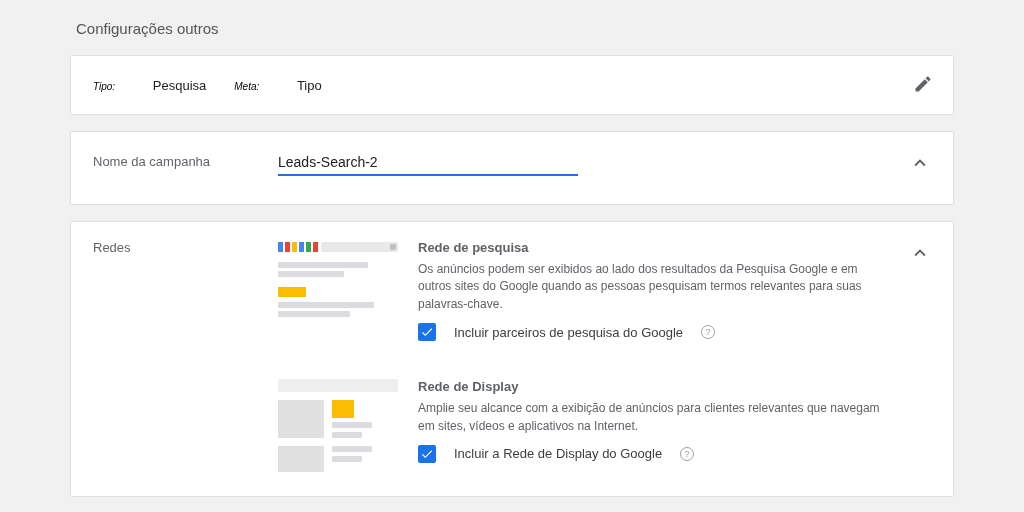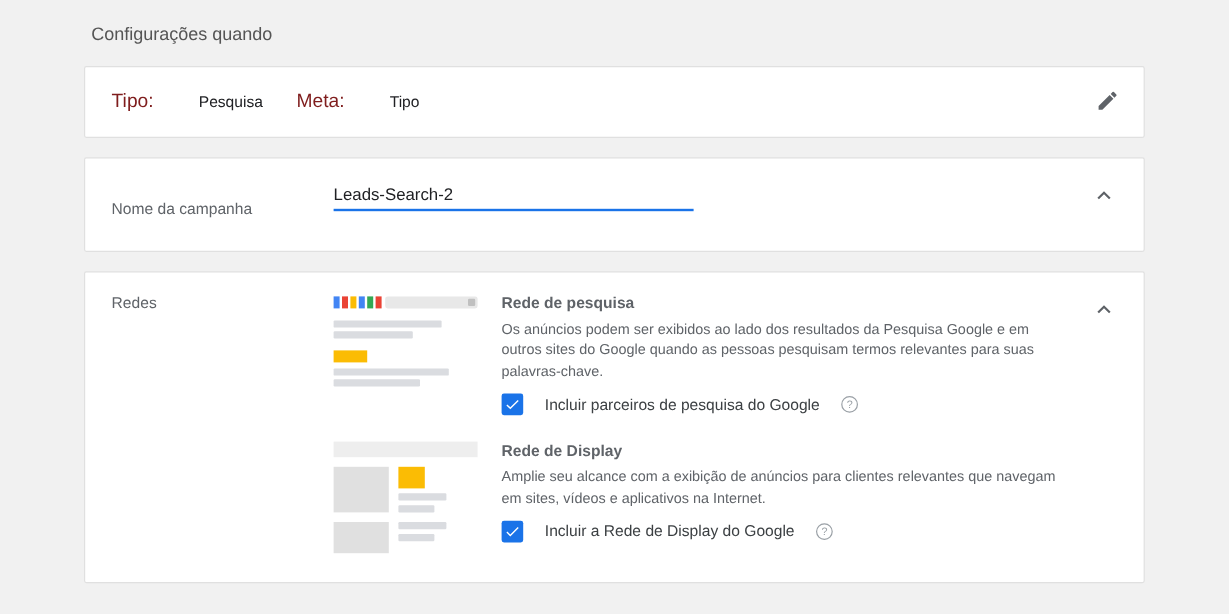--- a/index.html
+++ b/index.html
@@ -24,41 +24,40 @@
     margin-bottom: 16px;
     padding: 18px 22px;
     position: relative;
   }
   .summary-row {
     display: flex;
     align-items: center;
     gap: 28px;
     height: 22px;
   }
-  .label { color: #7f1d1d; font-size: 16px; }
+  .label { color: #000000; font-size: 10px; font-style: italic; }
   .value { color: #202124; font-size: 13px; margin-left: 34px; }
   .edit-icon {
     position: absolute;
     right: 20px;
     top: 18px;
     width: 20px;
     height: 20px;
     cursor: pointer;
     fill: #5f6368;
   }
   .row-2 {
     display: flex;
     align-items: flex-start;
   }
   .section-label {
     width: 185px;
     color: #5f6368;
     font-size: 13px;
     padding-top: 4px;
-    margin-top: 12px;
   }
   .input-area { flex: 1; }
   .text-input {
     border: none;
     border-bottom: 2px solid #1a73e8;
     font-size: 14px;
     color: #202124;
     padding: 4px 0;
     width: 300px;
     outline: none;
@@ -72,21 +71,21 @@
     height: 22px;
     fill: #5f6368;
     cursor: pointer;
   }
   .card-networks {
     padding: 18px 22px 24px 22px;
   }
   .net-row {
     display: flex;
     gap: 20px;
-    margin-bottom: 22px;
+    margin-bottom: 38px;
   }
   .net-row:last-child { margin-bottom: 0; }
   .placeholder-block {
     width: 120px;
   }
   .ph-search-top {
     height: 14px;
     display: flex;
     align-items: center;
     gap: 3px;
@@ -170,21 +169,21 @@
     color: #9aa0a6;
     cursor: pointer;
   }
   .left-col-net { width: 185px; color: #5f6368; font-size: 13px; }
   .networks-body { display: flex; }
   .networks-main { flex: 1; }
 </style>
 </head>
 <body>
 
-<div class="page-title">Configurações quando</div>
+<div class="page-title">Configurações outros</div>
 
 <div class="card">
   <div class="summary-row">
     <span>
       <span class="label">Tipo:</span>
       <span class="value">Pesquisa</span>
     </span>
     <span>
       <span class="label">Meta:</span>
       <span class="value">Tipo</span>

